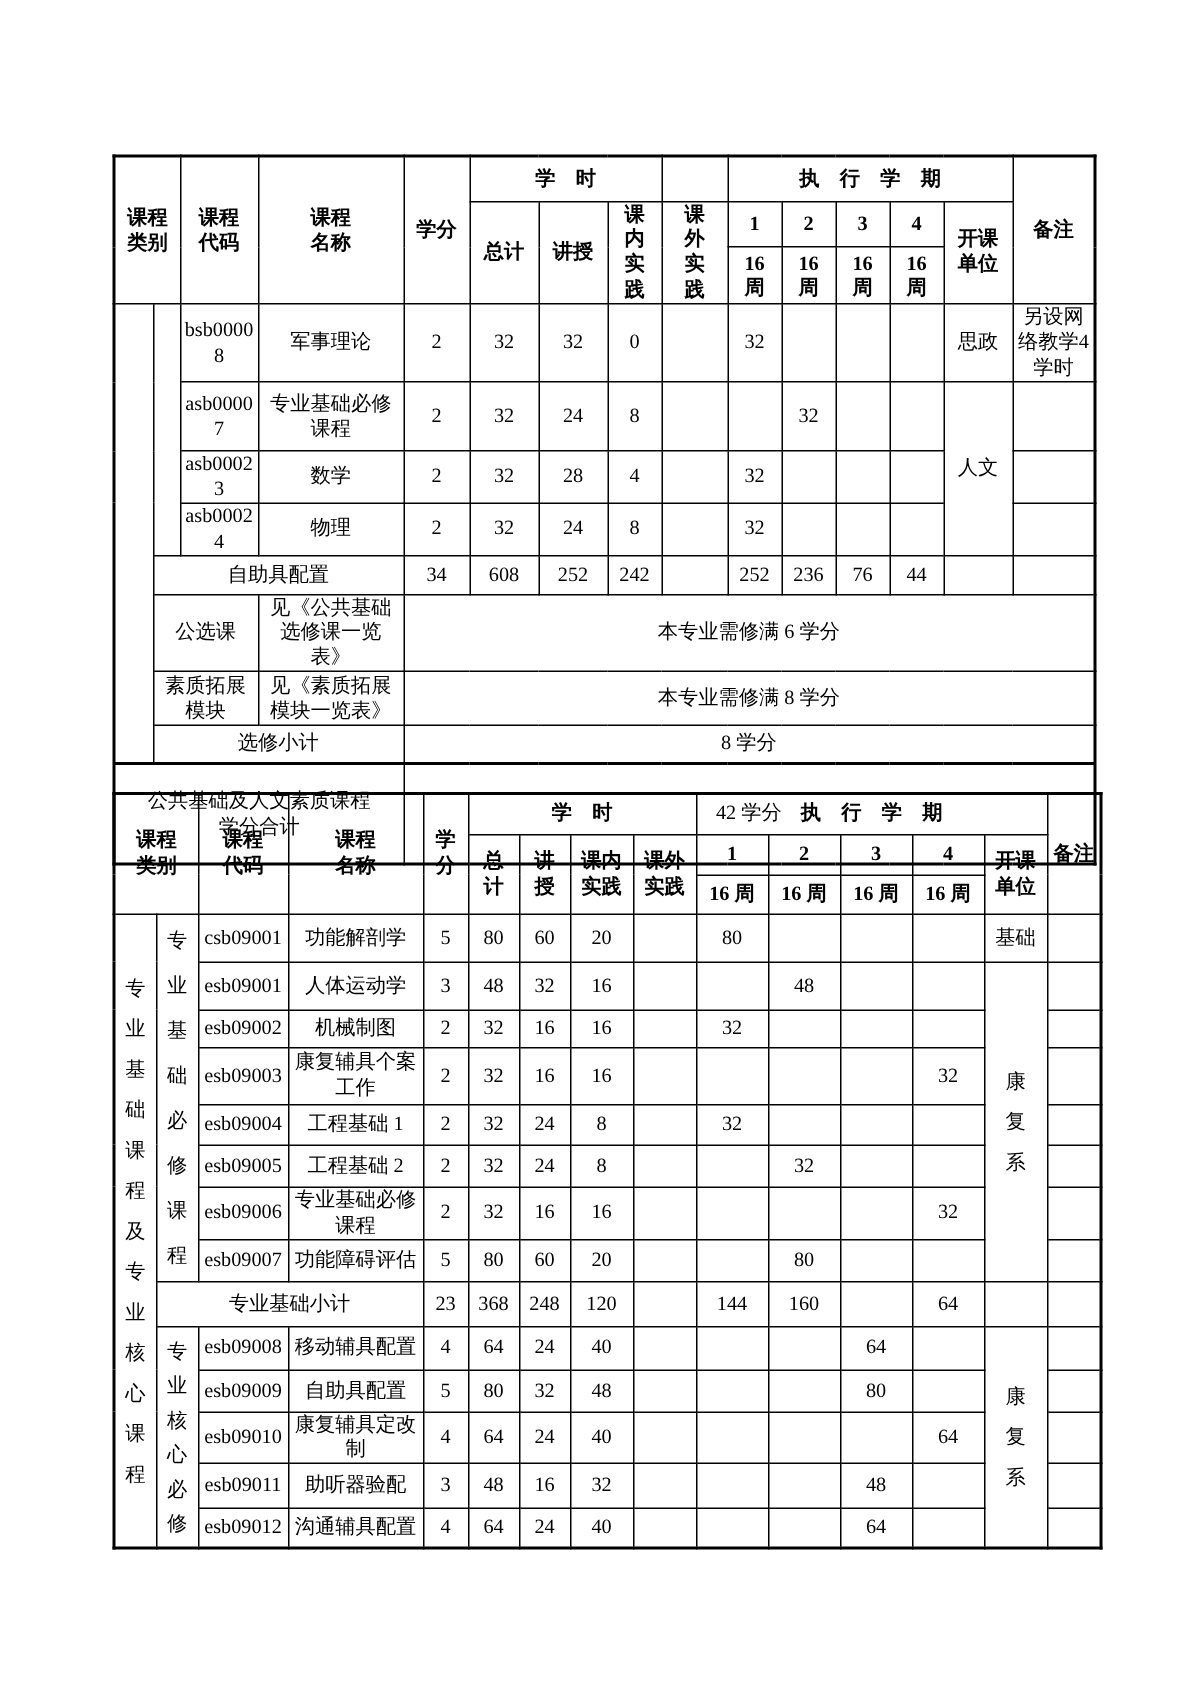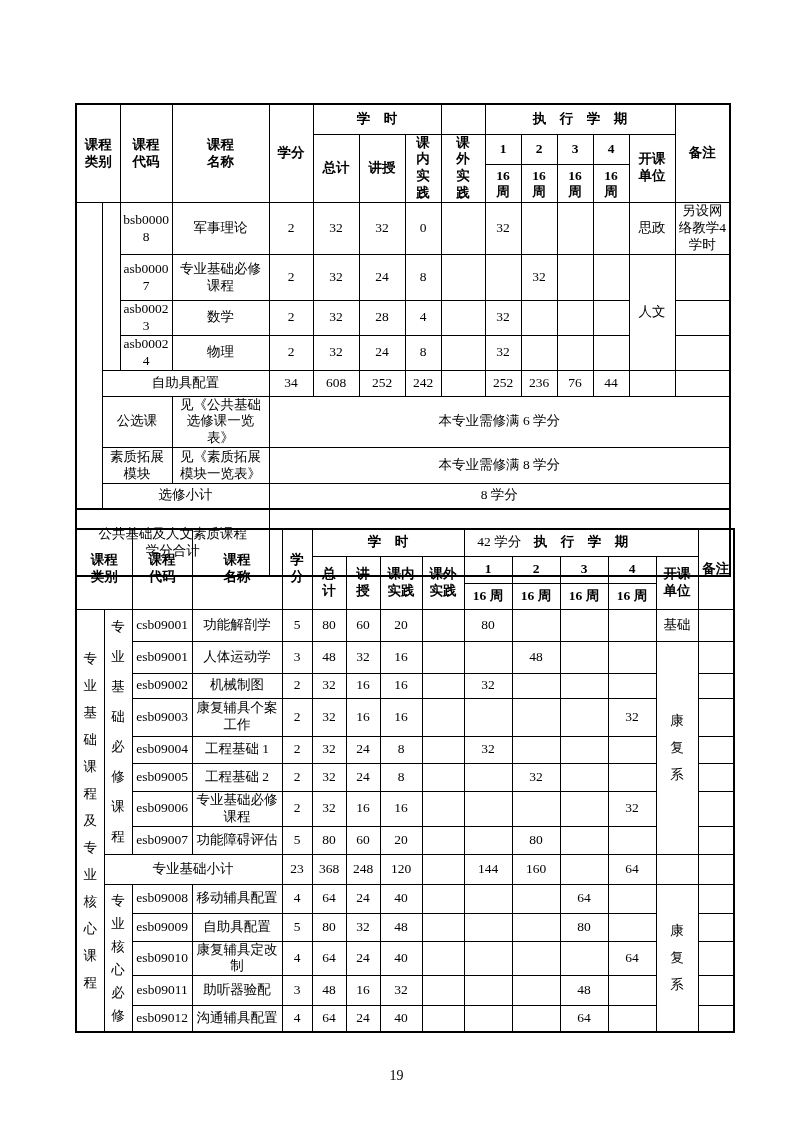--- a/index.html
+++ b/index.html
@@ -473,14 +473,13 @@
       <td></td>
       <td></td>
       <td></td>
       <td>64</td>
       <td></td>
       <td></td>
     </tr>
   </tbody>
     </table>
 
-  <div class="pageno">19</div>
 </div>
 
 </body></html>

